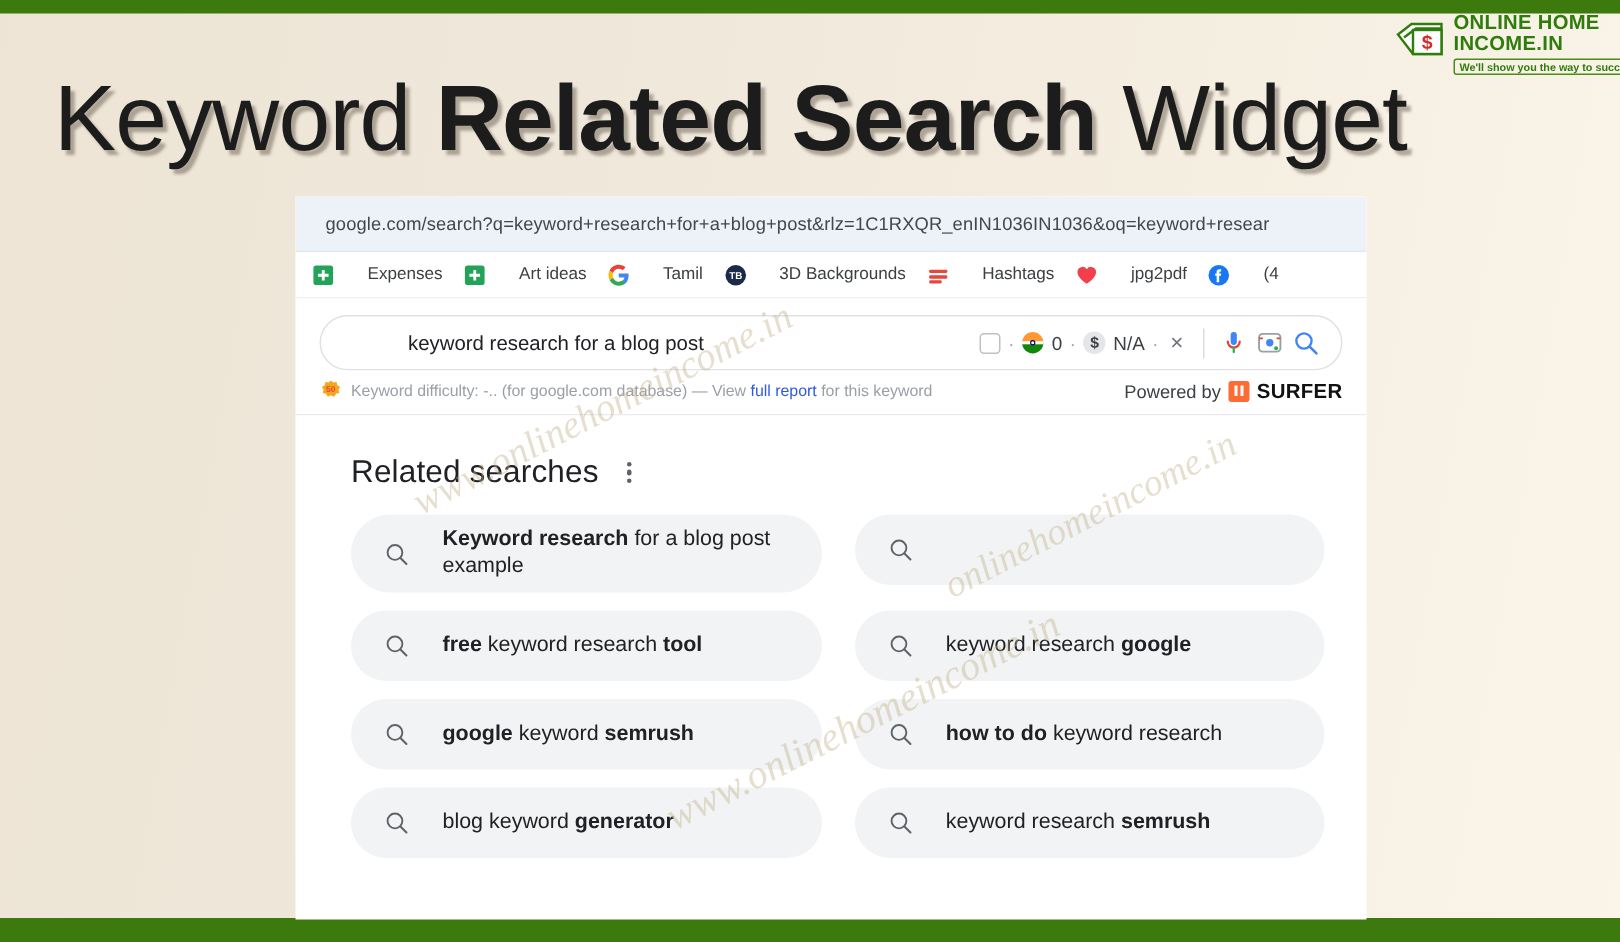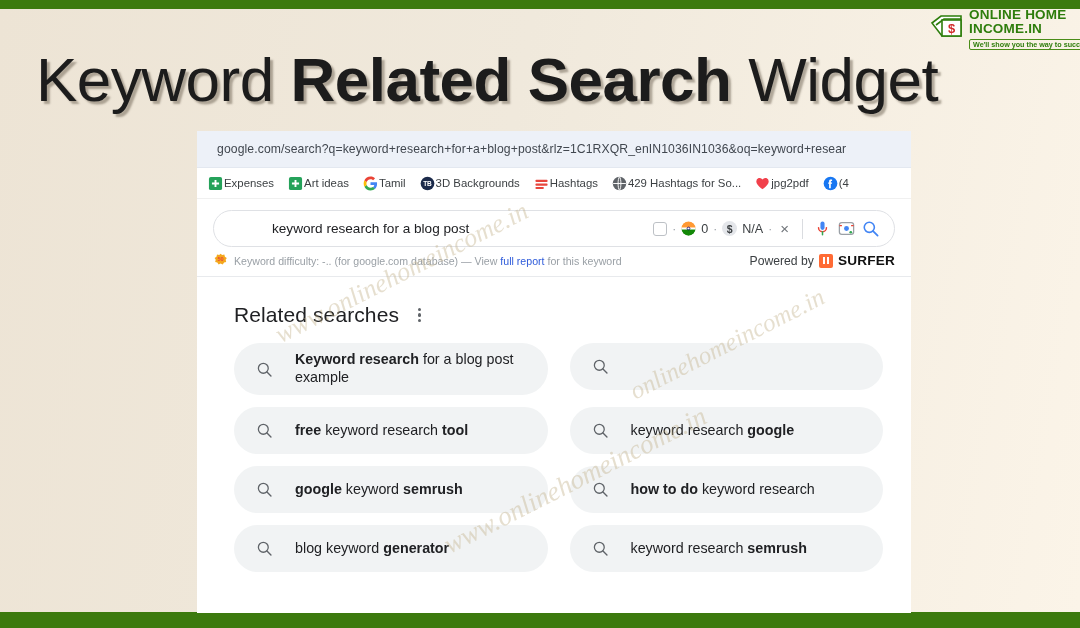--- a/index.html
+++ b/index.html
@@ -89,21 +89,21 @@
   .bookmarks {
     height: 31px;
     background: #FFFFFF;
     display: flex; align-items: center;
     padding: 0 4px;
     gap: 0px;
     overflow: hidden;
     border-bottom: 1px solid #F0F0F0;
   }
   .bm {
-    display: flex; align-items: center; gap: 1px;
+    display: flex; align-items: center; gap: 22px;
     padding: 2px 7px;
     border-radius: 4px;
     white-space: nowrap;
     flex: 0 0 auto;
   }
   .bm-label { font-size: 11.4px; color: #3C4043; }
   .bm-ico { width: 15px; height: 15px; flex: 0 0 auto; display:block; }
 
   
   .searchzone { padding: 11px 16px 0 16px; background:#fff; }
@@ -270,27 +270,20 @@
 
     <div class="bm">
       <svg class="bm-ico" viewBox="0 0 16 16">
         <rect x="1.5" y="4" width="13" height="2.4" rx="1" fill="#E8453C"></rect>
         <rect x="1.5" y="8" width="13" height="2.4" rx="1" fill="#E8453C"></rect>
         <rect x="1.5" y="11.6" width="9" height="2.2" rx="1" fill="#E8453C"></rect>
       </svg>
       <span class="bm-label">Hashtags</span>
     </div>
 
-    <div class="bm">
-      <svg class="bm-ico" viewBox="0 0 16 16">
-        <circle cx="8" cy="8" r="7.2" fill="#5F6368"></circle>
-        <path d="M8 .8c2 2 2 12.4 0 14.4M8 .8c-2 2-2 12.4 0 14.4M1.2 8h13.6" stroke="#fff" stroke-width="1" fill="none"></path>
-      </svg>
-      <span class="bm-label">429 Hashtags for So...</span>
-    </div>
 
     <div class="bm">
       <svg class="bm-ico" viewBox="0 0 16 16">
         <path d="M8 14S1.4 9.9 1.4 5.8A3.6 3.6 0 018 3.7a3.6 3.6 0 016.6 2.1C14.6 9.9 8 14 8 14z" fill="#F1404B"></path>
       </svg>
       <span class="bm-label">jpg2pdf</span>
     </div>
 
     <div class="bm">
       <svg class="bm-ico" viewBox="0 0 16 16">

